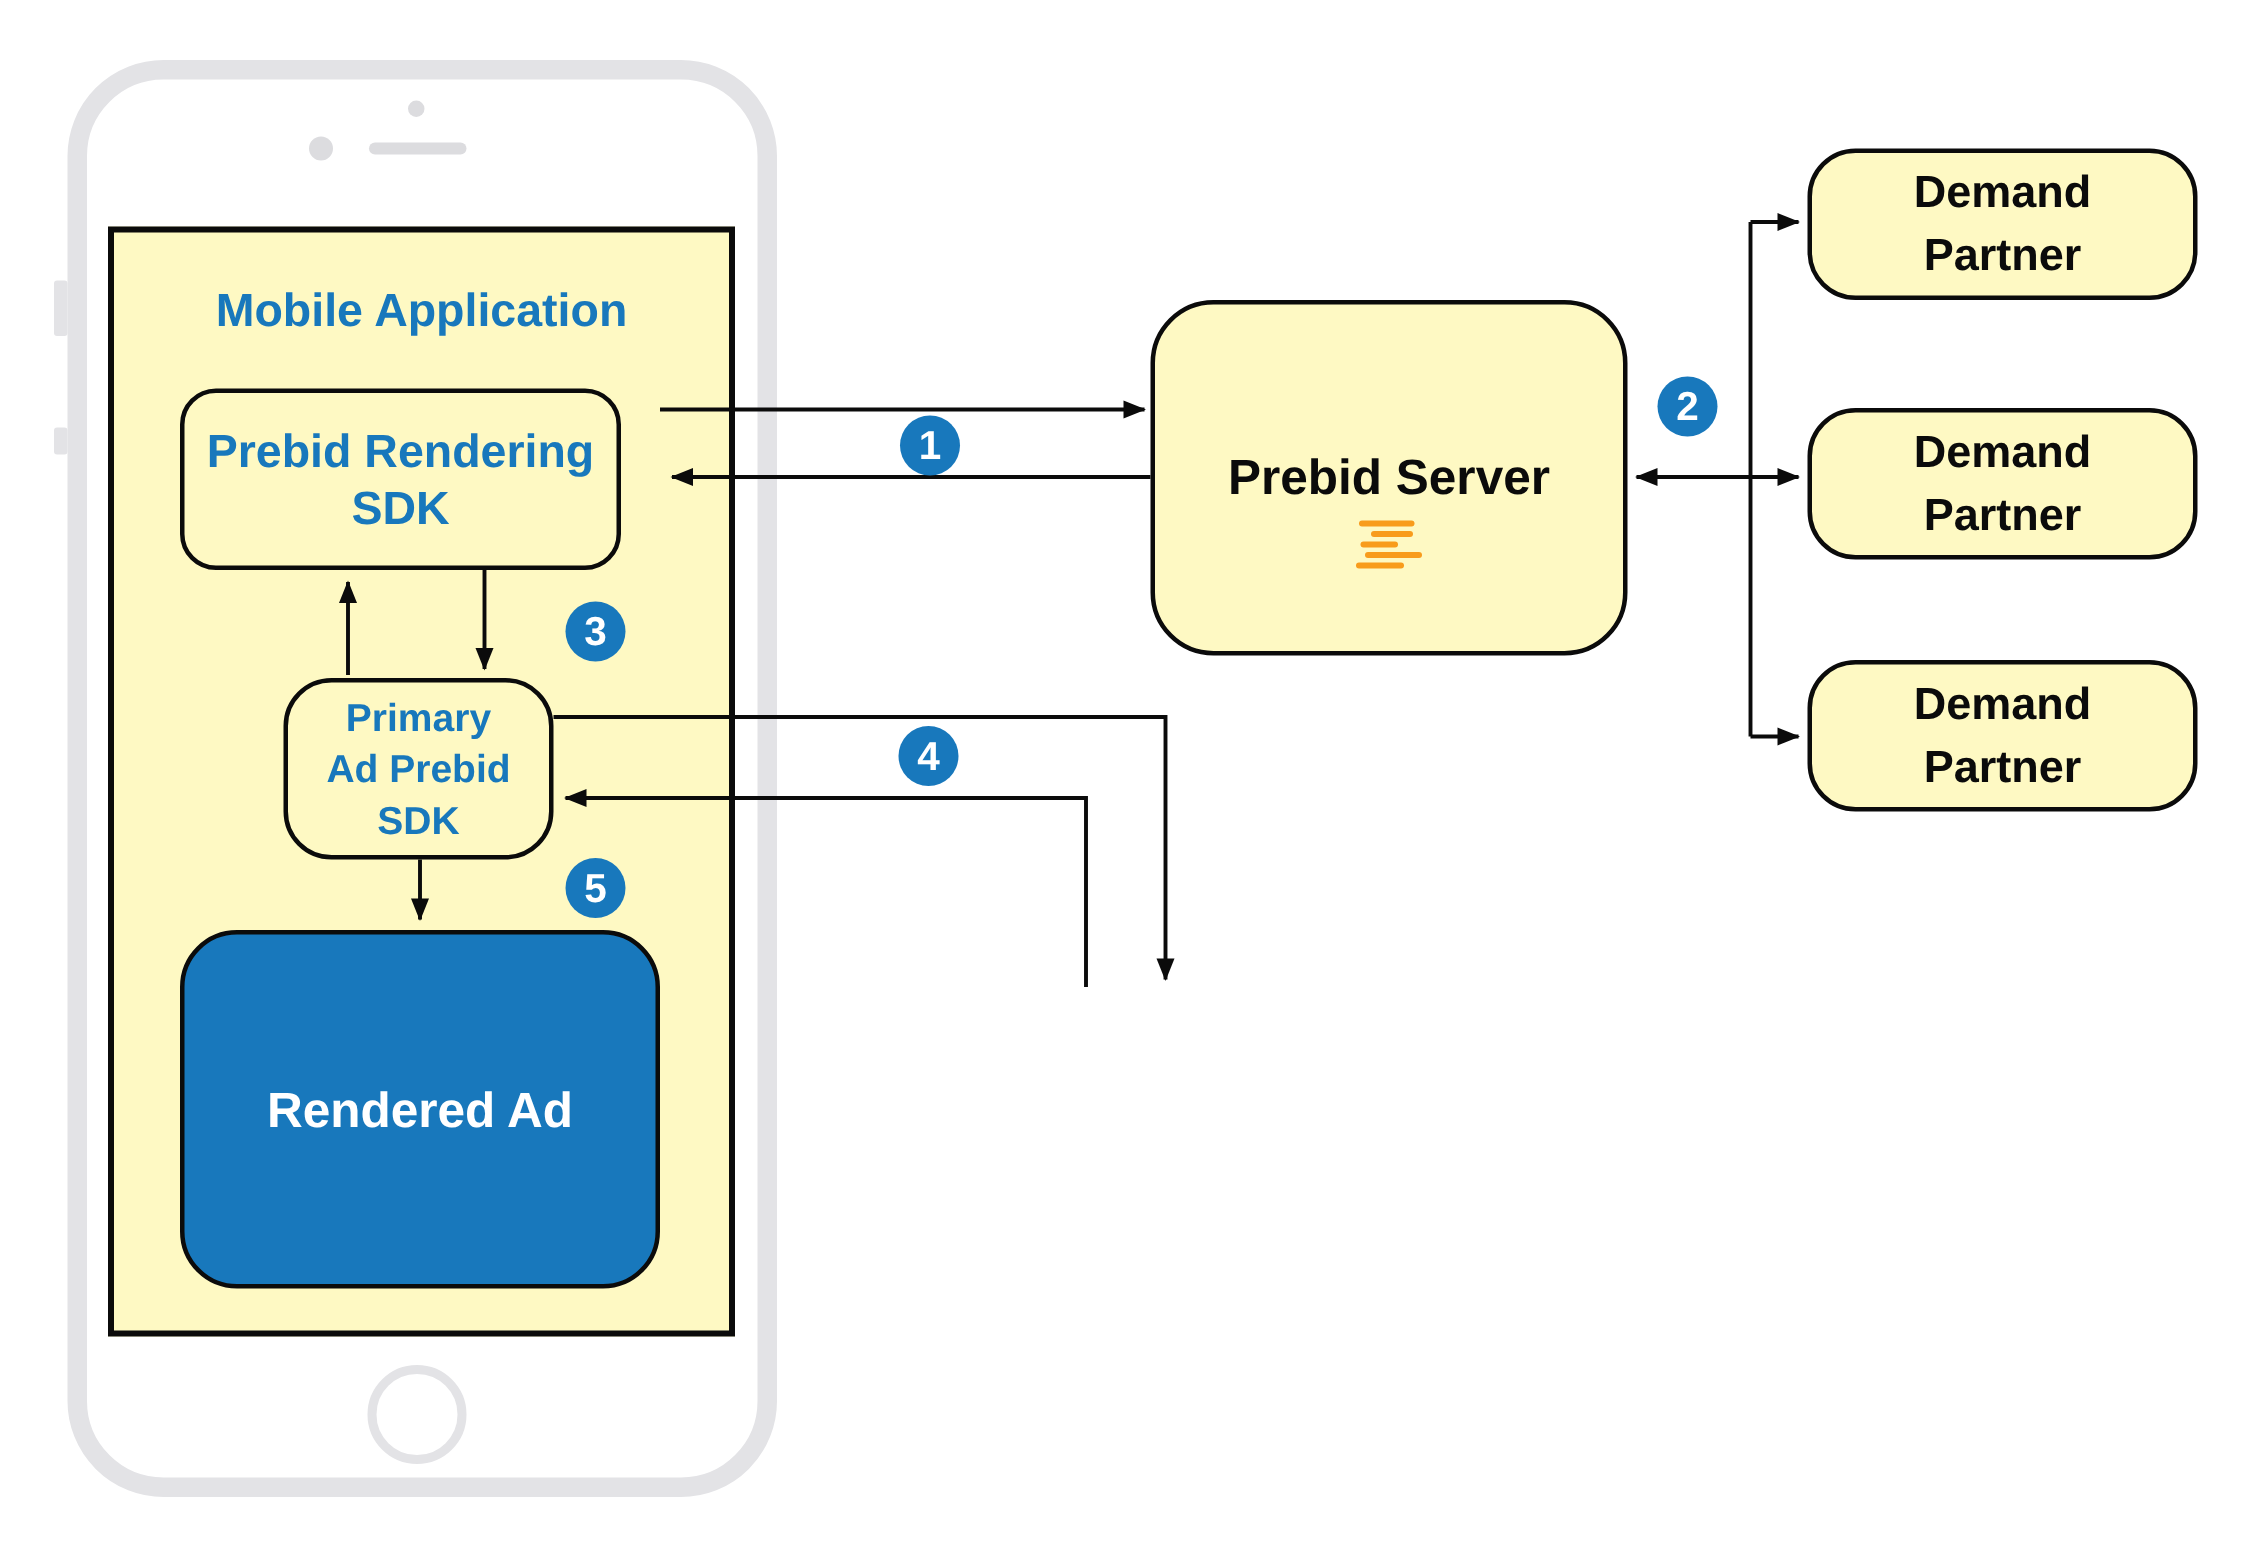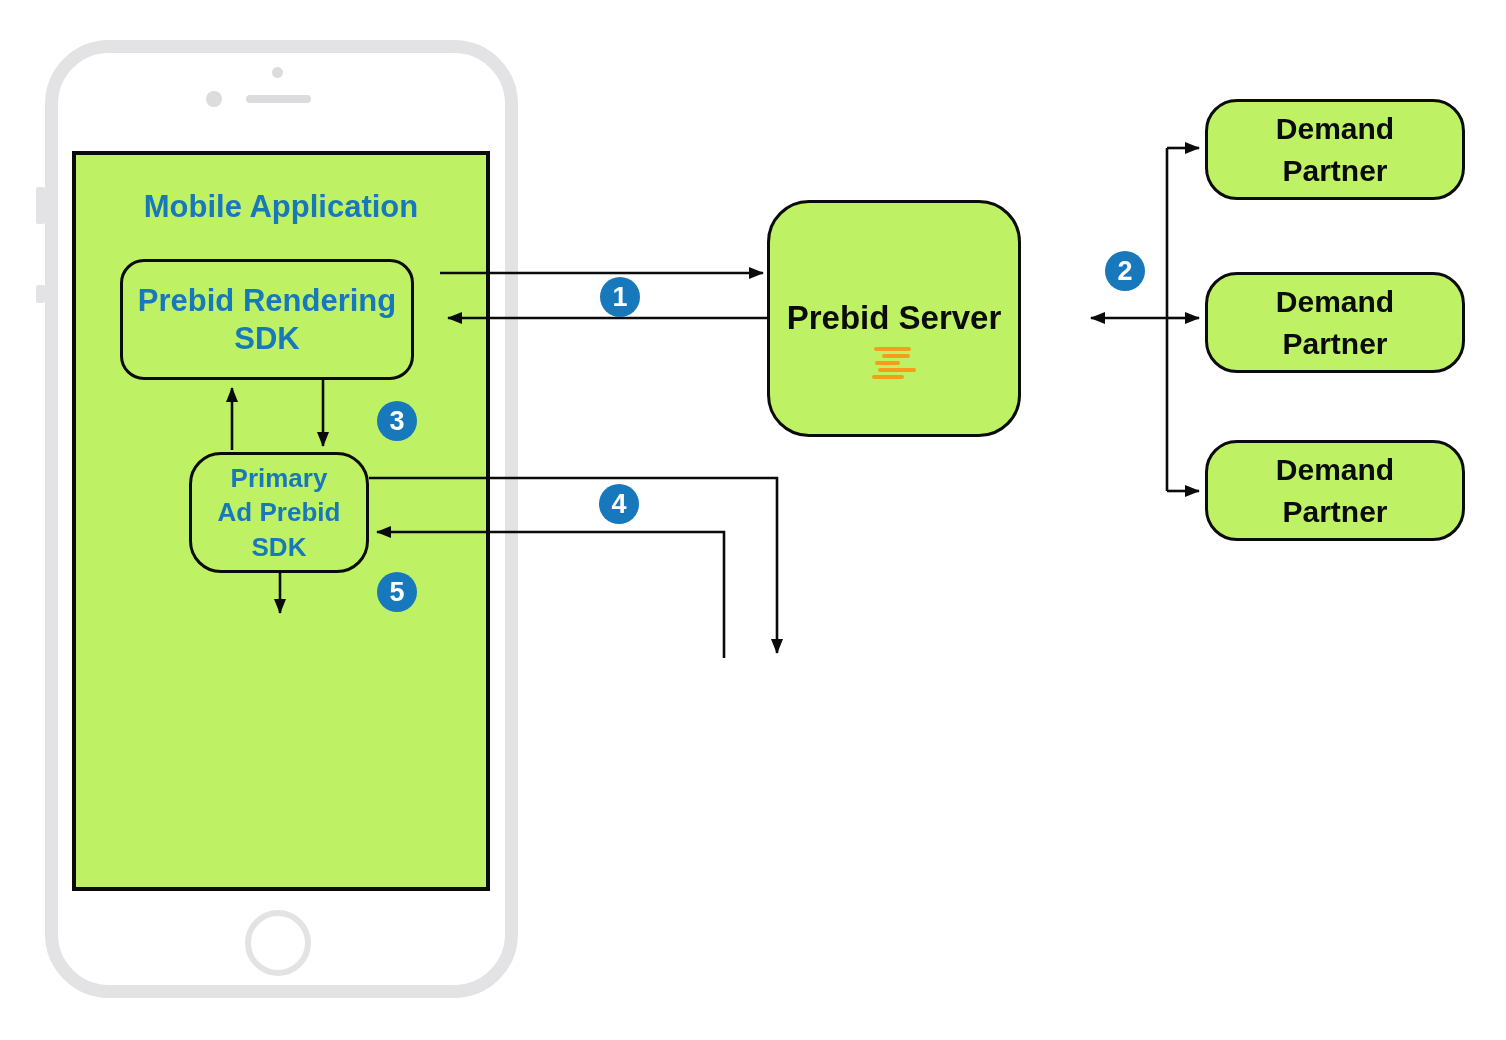--- a/index.html
+++ b/index.html
@@ -18,36 +18,36 @@
   .speaker-bar{position:absolute;left:246px;top:95px;width:65px;height:8px;background:#dcdcdf;border-radius:4px;}
   .home-button{
     position:absolute;left:245px;top:910px;width:66px;height:66px;box-sizing:border-box;
     border:6px solid #e3e3e6;border-radius:50%;background:#fff;
   }
   .side-button{position:absolute;background:#e3e3e6;border-radius:2px;}
   .mute-switch{left:36px;top:187px;width:9px;height:37px;}
   .volume-button{left:36px;top:285px;width:9px;height:18px;}
   
   .node{
-    position:absolute;box-sizing:border-box;background:#bef264;border:3px solid #0b0b0b;
+    position:absolute;box-sizing:border-box;background:#fef9c3;border:3px solid #0b0b0b;
     display:flex;align-items:center;justify-content:center;text-align:center;
     font-weight:bold;white-space:pre-line;color:#0b0b0b;
   }
   .app-box{
     left:72px;top:151px;width:418px;height:740px;border-width:4px;border-radius:0;
     align-items:flex-start;padding-top:34px;
   }
   .app-title{font-size:31px;color:#1878bc;}
   .sdk-box{left:120px;top:259px;width:294px;height:121px;border-radius:24px;
     font-size:31px;line-height:1.22;color:#1878bc;}
   .adsdk-box{left:189px;top:452px;width:180px;height:121px;border-radius:32px;
     font-size:26px;line-height:1.32;color:#1878bc;}
   .rendered-box{left:120px;top:620px;width:320px;height:239px;border-radius:38px;
     background:#1878bc;color:#fff;font-size:33px;}
-  .prebid-server-box{left:767px;top:200px;width:254px;height:237px;border-radius:42px;
+  .prebid-server-box{left:767px;top:200px;width:318px;height:237px;border-radius:42px;
     flex-direction:column;font-size:33px;padding-top:42px;text-align:center;}
   .adserver-box{left:645px;top:659px;width:262px;height:102px;border-radius:30px;
     font-size:27px;line-height:1.25;}
   .demand-box{left:1205px;width:260px;height:101px;border-radius:32px;
     font-size:30px;line-height:1.4;}
   .demand-top{top:99px;} .demand-middle{top:272px;} .demand-bottom{top:440px;}
   
   .prebid-logo{position:relative;width:48px;height:34px;margin-top:10px;}
   .prebid-logo .bar{position:absolute;height:4px;background:#f89c1c;border-radius:2px;}
   .bar1{top:0;left:4px;width:37px;}
@@ -83,20 +83,23 @@
     <span>Prebid Rendering
 SDK</span>
   </div>
 
   <div class="node adsdk-box">
     <span>Primary
 Ad Prebid
 SDK</span>
   </div>
 
+  <div class="node rendered-box">
+    <span>Rendered Ad</span>
+  </div>
 
   <div class="node prebid-server-box">
     <span>Prebid Server</span>
     <span class="prebid-logo">
       <span class="bar bar1"></span>
       <span class="bar bar2"></span>
       <span class="bar bar3"></span>
       <span class="bar bar4"></span>
       <span class="bar bar5"></span>
     </span>

